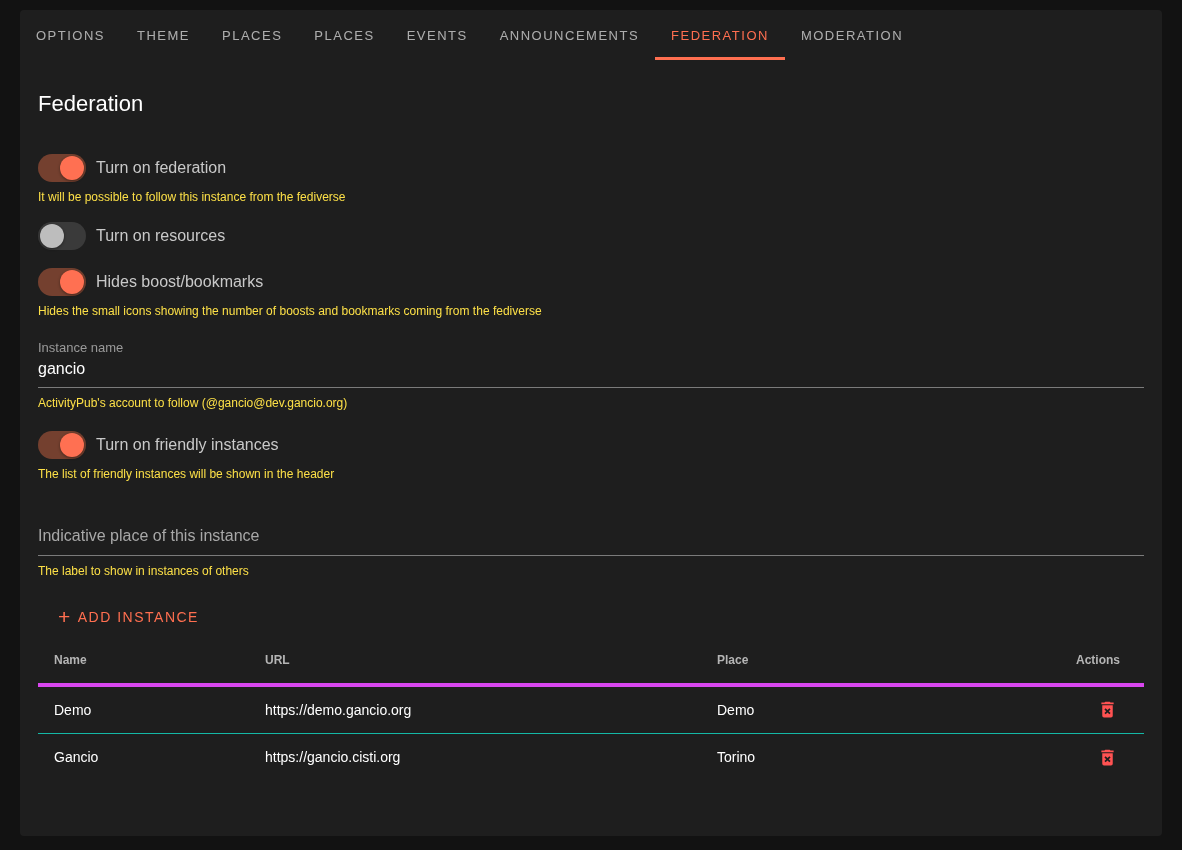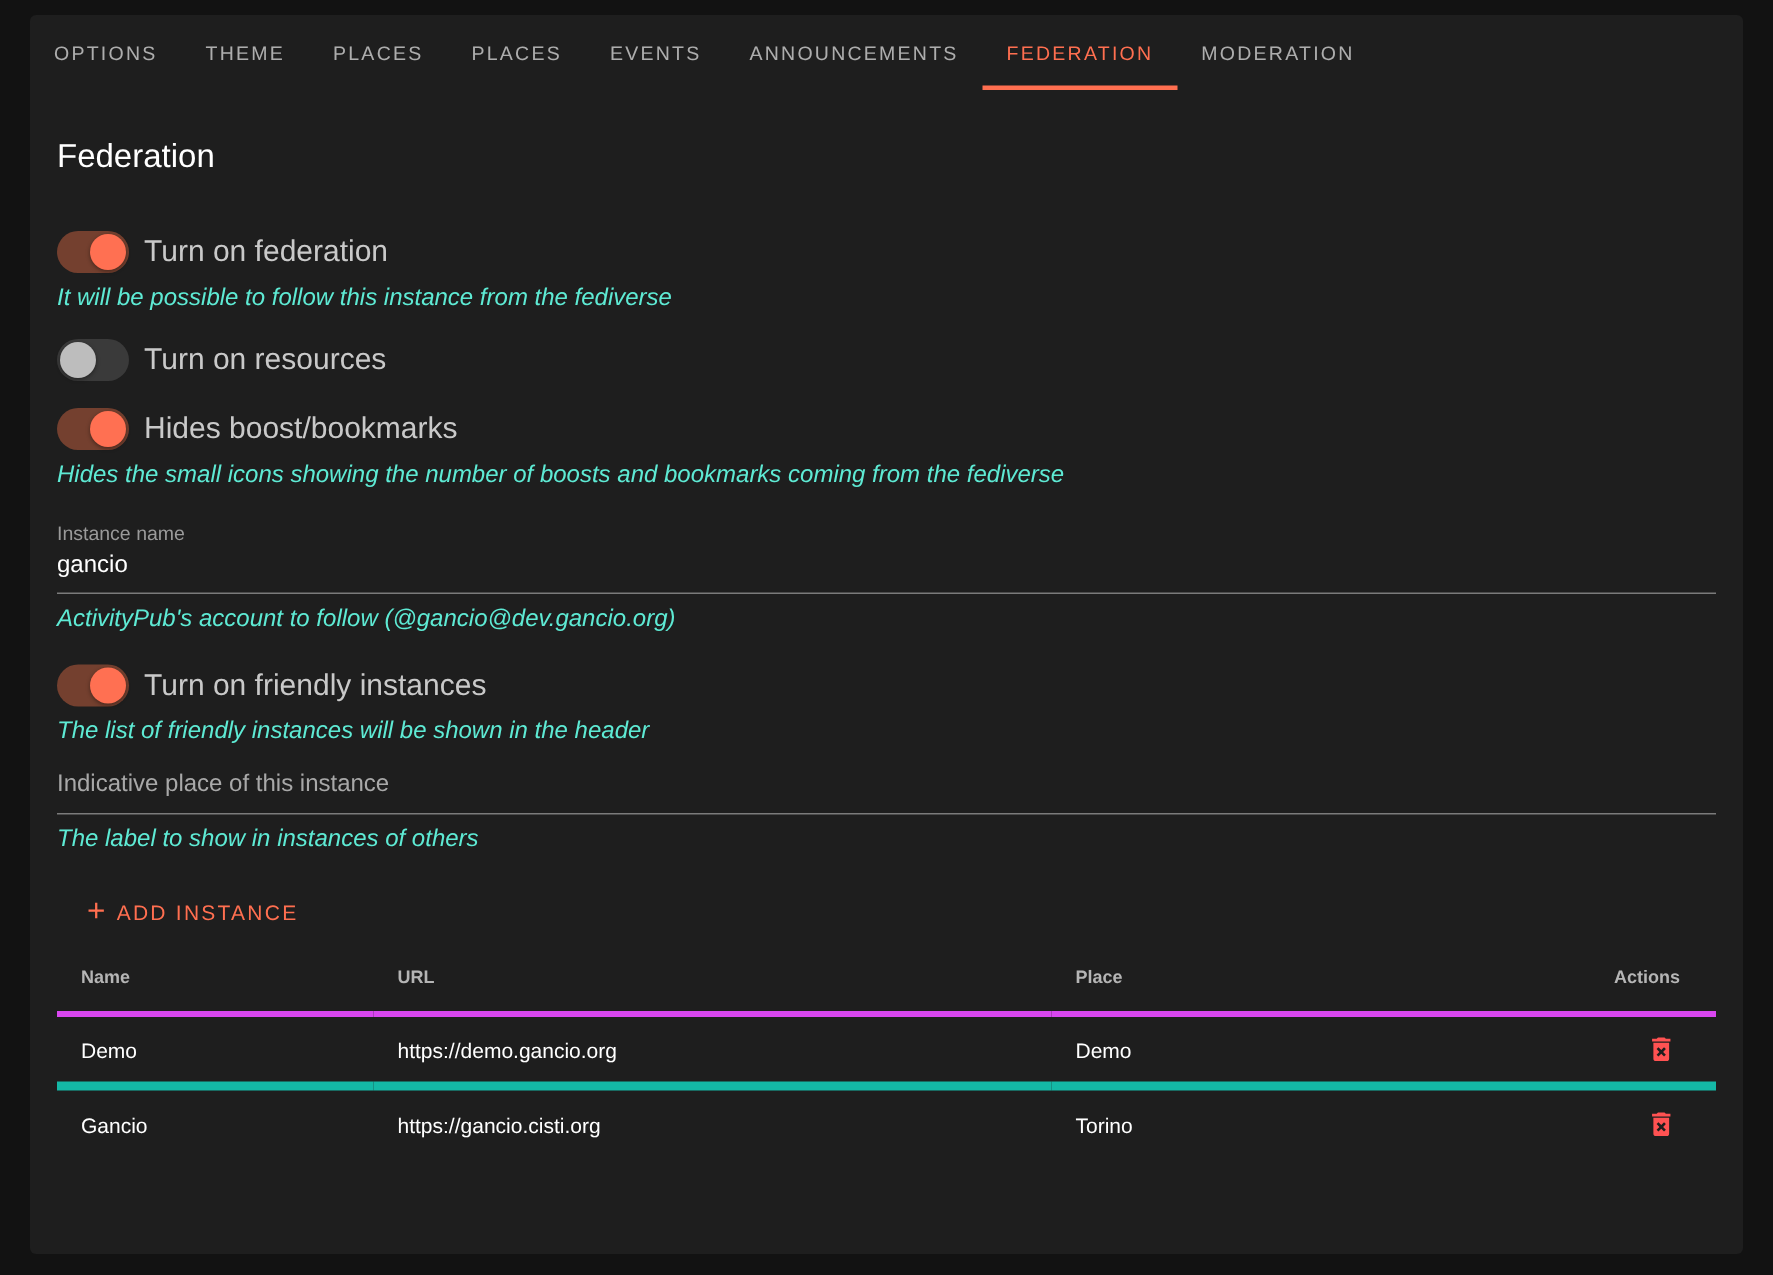--- a/index.html
+++ b/index.html
@@ -73,29 +73,28 @@
     width: 24px; height: 24px;
     border-radius: 50%;
     background: #bdbdbd;
     box-shadow: 0 1px 3px rgba(0,0,0,0.4);
     transition: left .15s;
   }
   .switch.on { background: #74402f; }
   .switch.on .thumb { left: 22px; background: #ff7052; }
   .setting-label {
     margin-left: 10px;
-    font-size: 20px;
+    font-size: 16px;
     color: #c9c9c9;
     cursor: pointer;
   }
   .hint {
     margin-top: 8px;
-    font-size: 16px;
-    color: #5eead4;
-    font-style: italic;
+    font-size: 12px;
+    color: #fde047;
   }
   
   .field { margin-top: 22px; }
   .field-label {
     display: block;
     font-size: 13px;
     color: #9a9a9a;
   }
   .field-input {
     display: block;
@@ -103,21 +102,21 @@
     background: transparent;
     border: none;
     border-bottom: 1px solid #7b7b7b;
     outline: none;
     color: #ffffff;
     font-size: 16px;
     font-family: "Liberation Sans", sans-serif;
     padding: 5px 0 9px 0;
   }
   .field-input::placeholder { color: #a8a8a8; opacity: 1; }
-  .field.place { margin-top: 15px; }
+  .field.place { margin-top: 44px; }
   .field.place .field-input { padding-top: 2px; padding-bottom: 10px; }
   
   .add-btn {
     display: inline-flex;
     align-items: center;
     margin-top: 25px;
     margin-left: 8px;
     padding: 0 12px;
     height: 28px;
     background: transparent;
@@ -152,21 +151,21 @@
     font-weight: 700;
     color: #b5b5b5;
     padding: 0 16px;
     border-bottom: 4px solid #d946ef;
   }
   td {
     height: 48px;
     font-size: 14px;
     color: #ffffff;
     padding: 0 16px;
-    border-bottom: 6px solid #14b8a6;
+    border-bottom: 1px solid #14b8a6;
   }
   tr:last-child td { border-bottom: none; }
   th.actions, td.actions { text-align: right; padding-right: 24px; }
   .trash-btn {
     background: transparent;
     border: none;
     cursor: pointer;
     padding: 2px;
     vertical-align: middle;
   }

